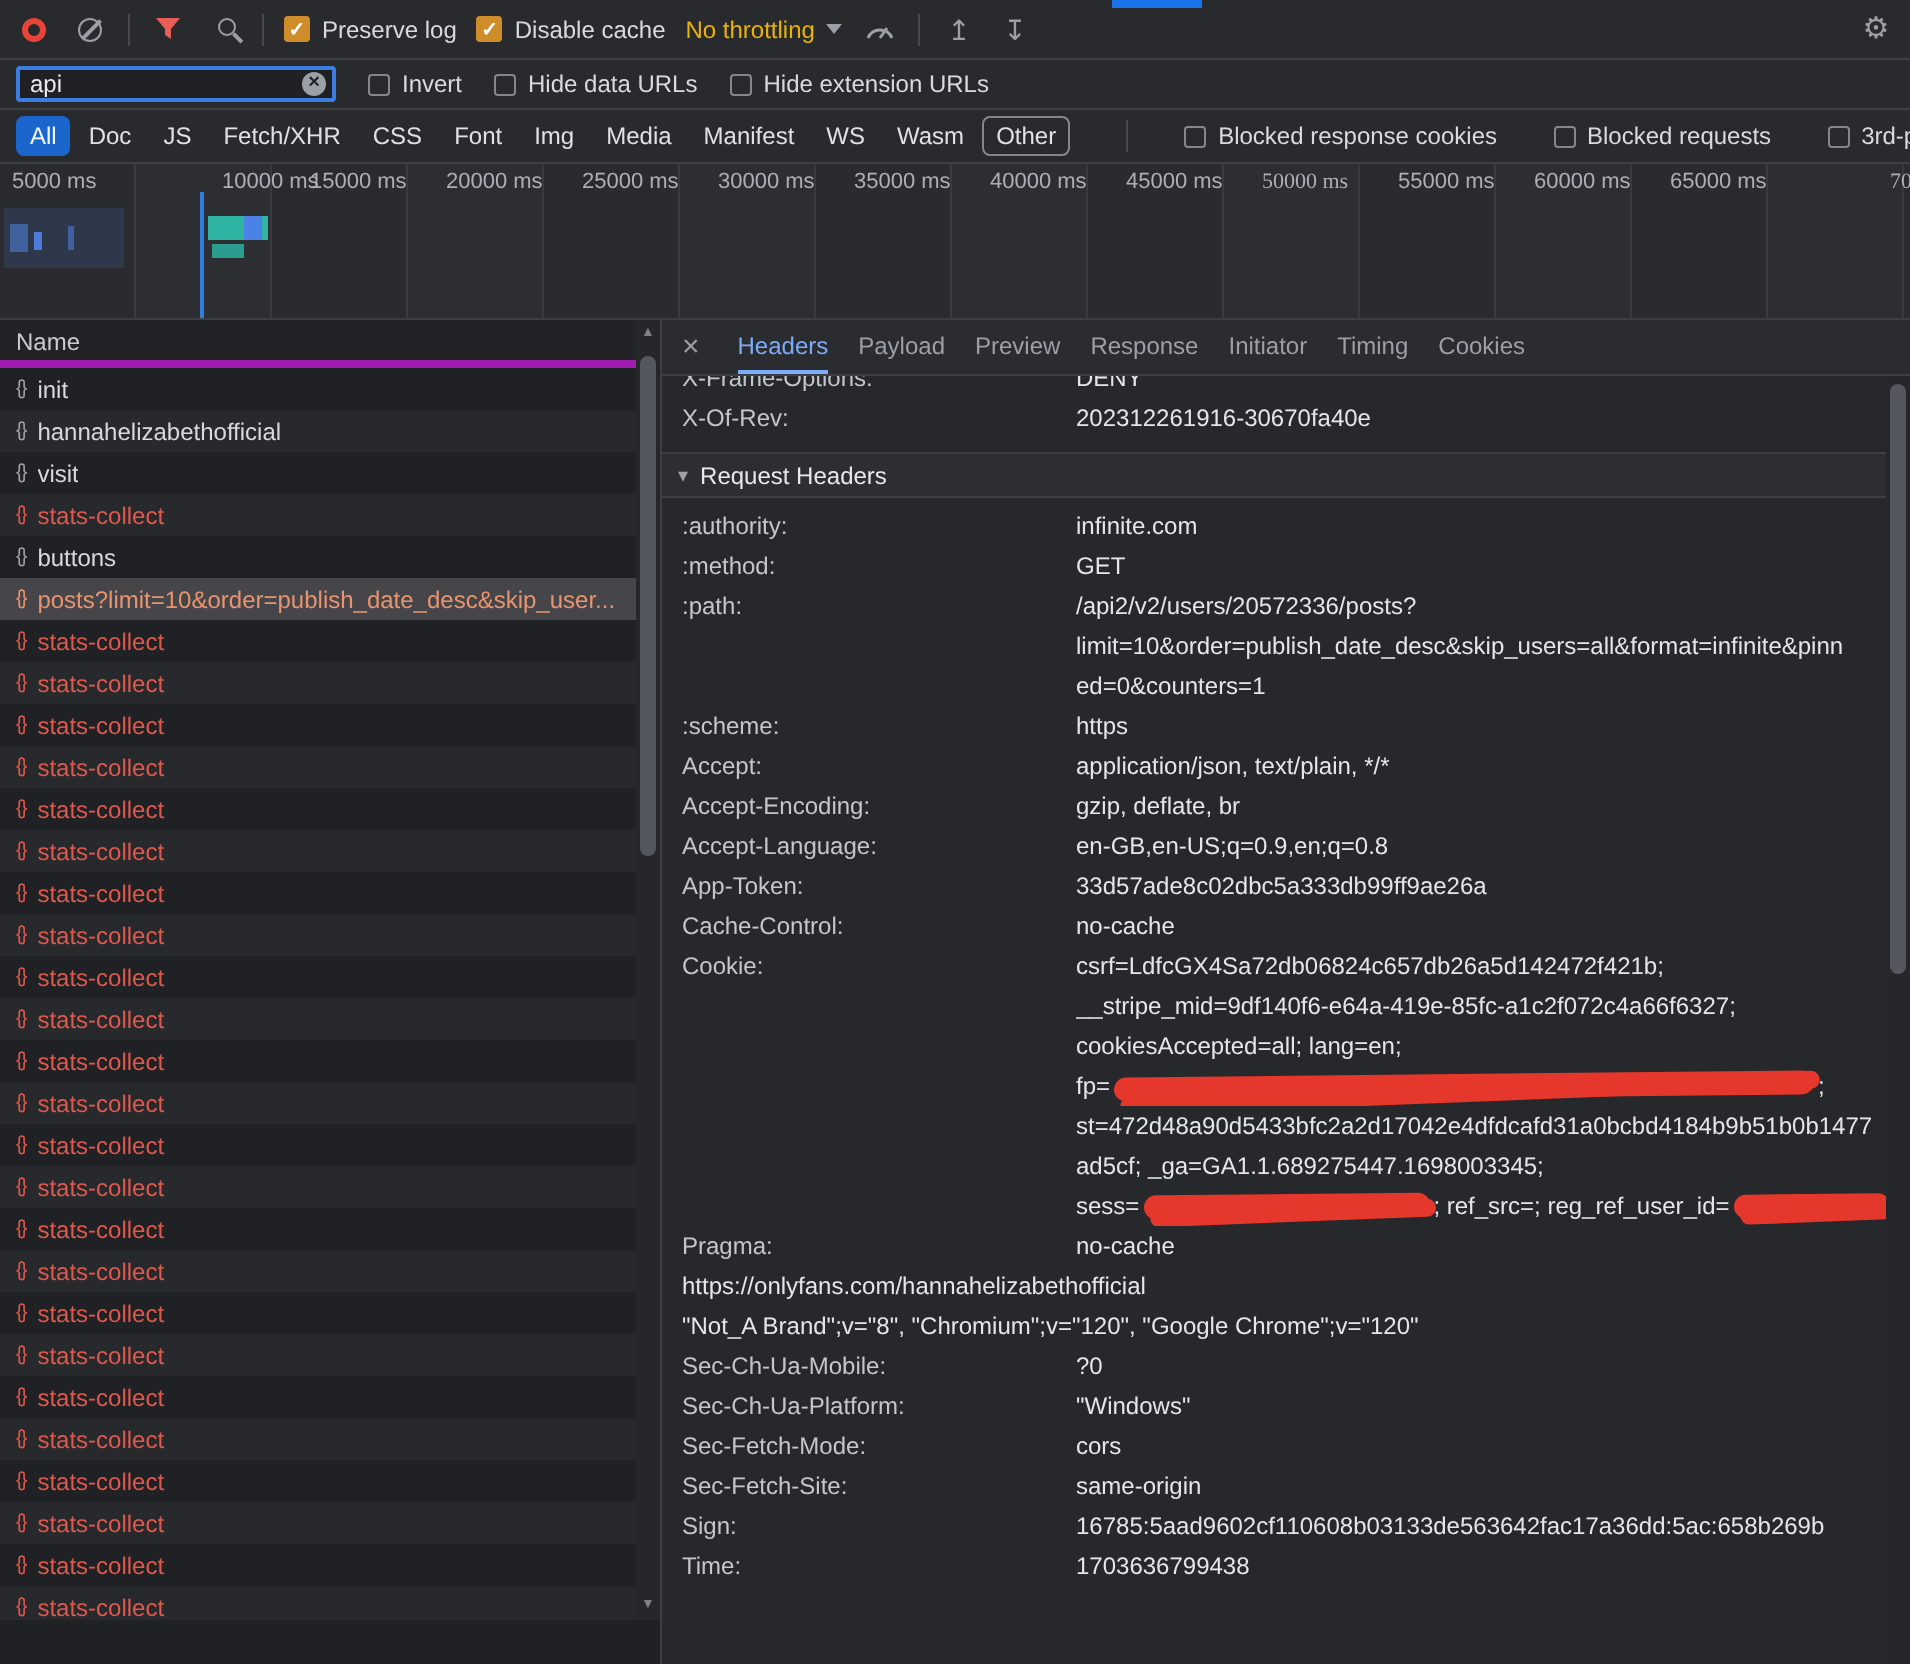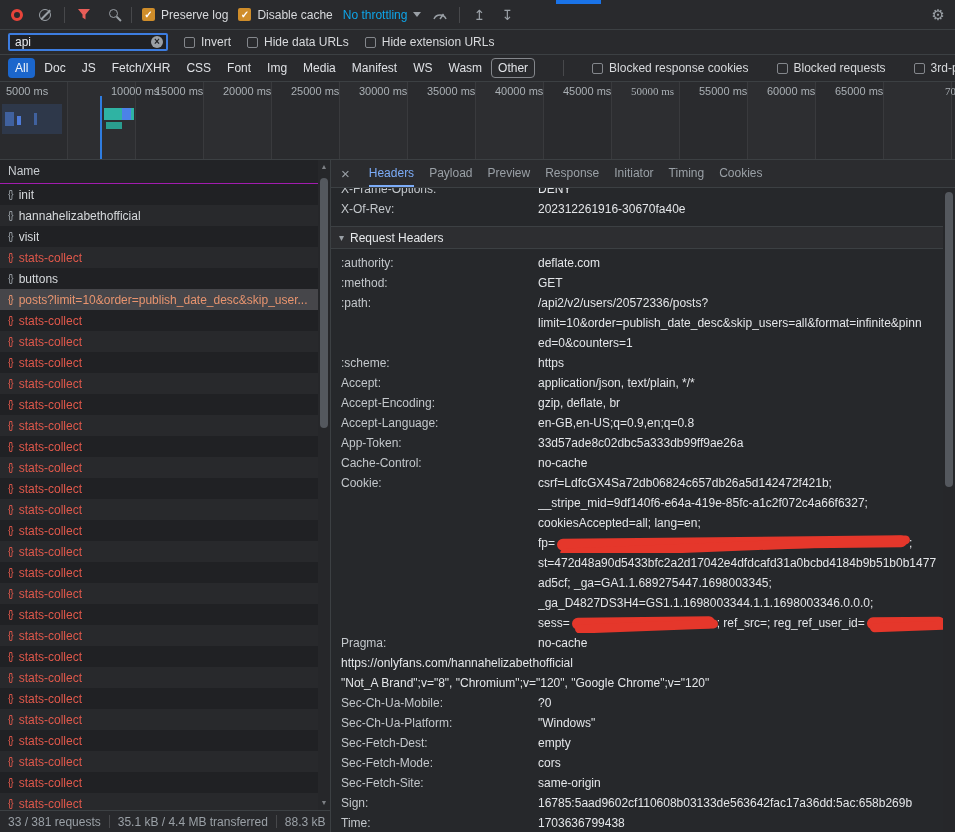--- a/index.html
+++ b/index.html
@@ -19,40 +19,40 @@
   .ban::after{content:"";position:absolute;left:-1px;top:4.2px;width:13px;height:1.5px;background:#9aa0a6;transform:rotate(-45deg);}
   .mag{width:9px;height:9px;border:1.5px solid #9aa0a6;border-radius:50%;position:relative;margin:-3px -3px 0 0;}
   .mag::after{content:"";position:absolute;right:-5px;bottom:-3px;width:6px;height:1.5px;background:#9aa0a6;transform:rotate(45deg);}
   .glyph{font-size:14px;color:#9aa0a6;line-height:1;}
   .gear-wrap{margin-left:auto;}
   .gear-wrap .glyph{font-size:15px;}
   .cb-label{display:inline-flex;align-items:center;gap:6px;color:#d8dadd;cursor:pointer;white-space:nowrap;}
   .cb{width:13px;height:13px;border-radius:2px;display:inline-flex;align-items:center;justify-content:center;flex:0 0 auto;}
   .cb.checked{background:#cf8d2a;color:#fff;font-size:10px;font-weight:bold;}
   .cb.un{width:11px;height:11px;border:1px solid #84878c;background:transparent;}
-  .dropdown{display:inline-flex;align-items:center;gap:6px;color:#0ea5e9;cursor:pointer;white-space:nowrap;}
+  .dropdown{display:inline-flex;align-items:center;gap:6px;color:#eab308;cursor:pointer;white-space:nowrap;}
   .caret{width:0;height:0;border-left:4px solid transparent;border-right:4px solid transparent;border-top:5px solid #9aa0a6;}
   .filter-box{width:160px;height:18px;border:2px solid #3d7de0;background:#202124;display:flex;align-items:center;padding:0 3px 0 5px;border-radius:2px;}
   .filter-box input{flex:1;min-width:0;background:transparent;border:none;outline:none;color:#e8eaed;font-family:inherit;font-size:12px;padding:0;}
   .clear-x{width:12px;height:12px;border-radius:50%;background:#9aa0a6;color:#202124;font-size:10px;line-height:12px;text-align:center;font-weight:bold;cursor:pointer;flex:0 0 auto;}
   .chips{display:inline-flex;gap:2px;align-items:center;}
   .chip{padding:3px 7px;border-radius:4px;color:#dfe1e5;cursor:pointer;white-space:nowrap;}
   .chip.active{background:#1b66cc;color:#f2f6fa;}
   .chip.boxed{border:1px solid #84878c;padding:2px 6px;}
 
   
   .overview{position:relative;height:78px;background:#2a2b2e;border-bottom:1px solid #3c4043;overflow:hidden;}
   .band{position:absolute;top:0;bottom:0;width:68px;border-right:1px solid #393a3d;}
   .band.alt{background:#2d2e31;}
   .tl-label{position:absolute;top:3px;font-size:11px;color:#aab0b5;white-space:nowrap;}
   .act{position:absolute;}
 
   
   .panel-left{position:absolute;left:0;top:160px;width:330px;bottom:22px;background:#202124;overflow:hidden;}
-  .name-header{height:24px;line-height:23px;padding-left:8px;border-bottom:1px solid #a21caf;color:#c8ccd0;background:#222326;cursor:pointer;}
+  .name-header{height:24px;line-height:23px;padding-left:8px;border-bottom:4px solid #a21caf;color:#c8ccd0;background:#222326;cursor:pointer;}
   .req-list{position:absolute;left:0;top:24px;right:12px;bottom:0;overflow:hidden;}
   .req-row{height:21px;display:flex;align-items:center;gap:6px;padding-left:8px;white-space:nowrap;overflow:hidden;cursor:pointer;}
   .req-row.alt{background:#28292c;}
   .req-row.ok{color:#d7dadd;}
   .req-row.ok .req-icon{color:#9aa0a6;}
   .req-row.error{color:#e0584b;}
   .req-row.error .req-icon{color:#e0584b;}
   .req-row.selected{background:#46464a;color:#e8946f;}
   .req-row.selected .req-icon{color:#e8946f;}
   .req-icon{font-size:10px;letter-spacing:-1px;flex:0 0 auto;}
@@ -393,21 +393,21 @@
           </div>
         </div>
       <div class="section-head">
         <span class="tri">▾</span>
         <span>Request Headers</span>
       </div>
       <div id="hdrrows">
           <div class="hrow">
             <span class="hname">:authority:</span>
             <div class="hval">
-              <div class="vline"><span>deflate.com</span></div>
+              <div class="vline"><span>infinite.com</span></div>
             </div>
           </div>
           <div class="hrow">
             <span class="hname">:method:</span>
             <div class="hval">
               <div class="vline"><span>GET</span></div>
             </div>
           </div>
           <div class="hrow">
             <span class="hname">:path:</span>
@@ -455,21 +455,20 @@
           </div>
           <div class="hrow">
             <span class="hname">Cookie:</span>
             <div class="hval">
               <div class="vline"><span>csrf=LdfcGX4Sa72db06824c657db26a5d142472f421b;</span></div>
               <div class="vline"><span>__stripe_mid=9df140f6-e64a-419e-85fc-a1c2f072c4a66f6327;</span></div>
               <div class="vline"><span>cookiesAccepted=all; lang=en;</span></div>
               <div class="vline"><span>fp=</span><span class="redact" style="width: 350px;"></span><span>;</span></div>
               <div class="vline"><span>st=472d48a90d5433bfc2a2d17042e4dfdcafd31a0bcbd4184b9b51b0b1477</span></div>
               <div class="vline"><span>ad5cf; _ga=GA1.1.689275447.1698003345;</span></div>
-              <div class="vline"><span>_ga_D4827DS3H4=GS1.1.1698003344.1.1.1698003346.0.0.0;</span></div>
               <div class="vline"><span>sess=</span><span class="redact" style="width: 143px;"></span><span>; ref_src=; reg_ref_user_id=</span><span class="redact" style="width: 78px;"></span></div>
             </div>
           </div>
           <div class="hrow">
             <span class="hname">Pragma:</span>
             <div class="hval">
               <div class="vline"><span>no-cache</span></div>
             </div>
           </div>
           <div class="hrow">
@@ -485,26 +484,20 @@
           <div class="hrow">
             <span class="hname">Sec-Ch-Ua-Mobile:</span>
             <div class="hval">
               <div class="vline"><span>?0</span></div>
             </div>
           </div>
           <div class="hrow">
             <span class="hname">Sec-Ch-Ua-Platform:</span>
             <div class="hval">
               <div class="vline"><span>"Windows"</span></div>
-            </div>
-          </div>
-          <div class="hrow">
-            <span class="hname">Sec-Fetch-Dest:</span>
-            <div class="hval">
-              <div class="vline"><span>empty</span></div>
             </div>
           </div>
           <div class="hrow">
             <span class="hname">Sec-Fetch-Mode:</span>
             <div class="hval">
               <div class="vline"><span>cors</span></div>
             </div>
           </div>
           <div class="hrow">
             <span class="hname">Sec-Fetch-Site:</span>
@@ -524,21 +517,14 @@
               <div class="vline"><span>1703636799438</span></div>
             </div>
           </div>
         </div>
     </div>
     <div class="vscroll">
       <span class="thumb"></span>
     </div>
   </div>
 
-  <div class="statusbar">
-    <span>33 / 381 requests</span>
-    <span class="sep"></span>
-    <span>35.1 kB / 4.4 MB transferred</span>
-    <span class="sep"></span>
-    <span>88.3 kB</span>
-  </div>
 
 </div>
 
 </body></html>

